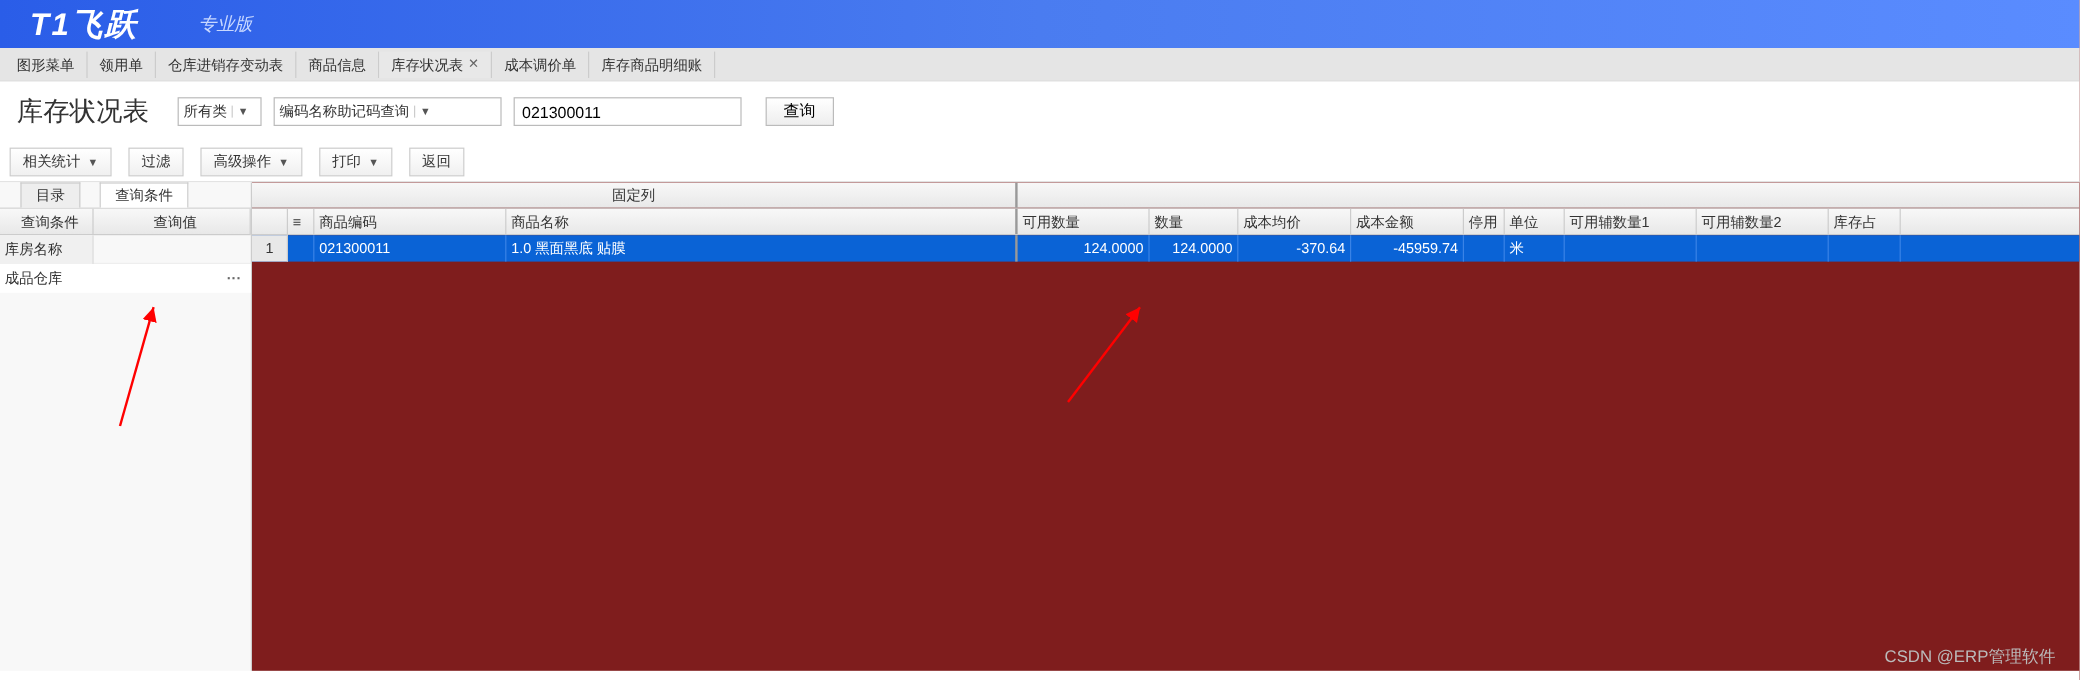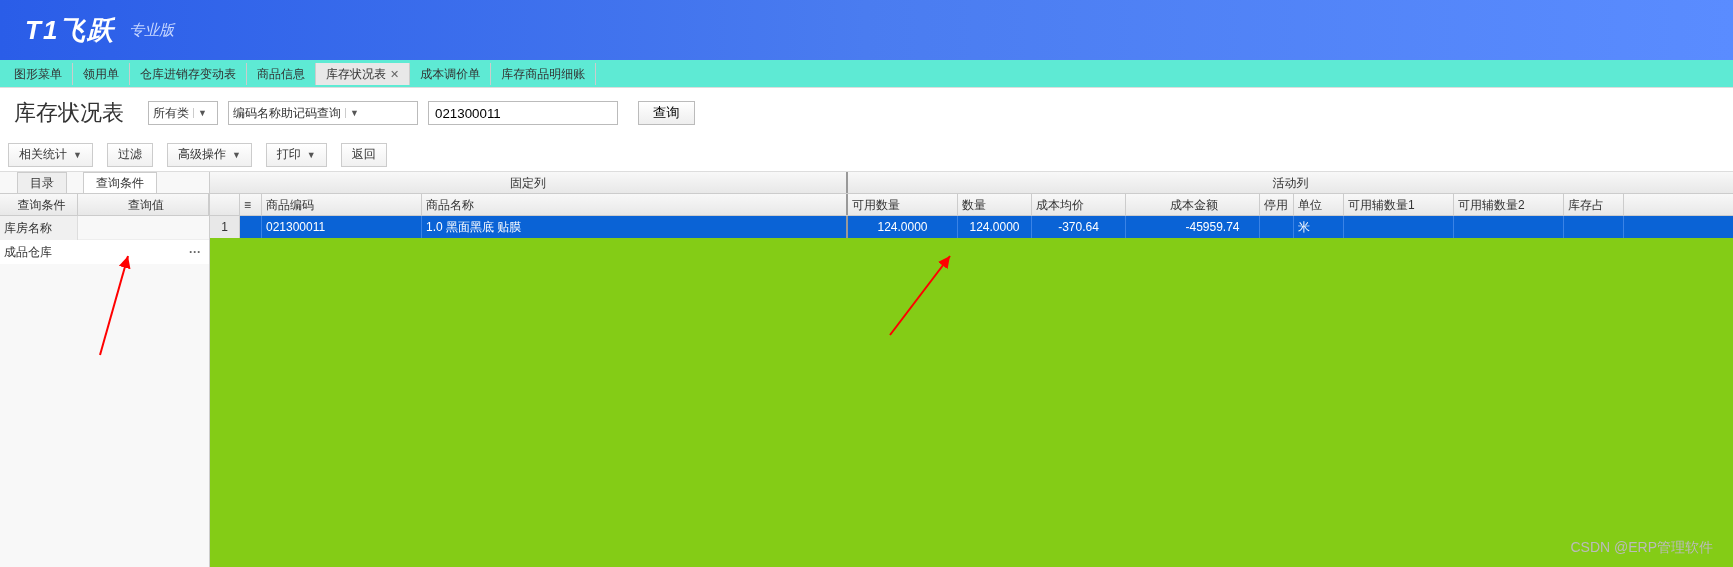--- a/index.html
+++ b/index.html
@@ -1,22 +1,22 @@
 <!DOCTYPE html>
 <html><head>
 <meta charset="utf-8">
 <style>
 * { box-sizing: border-box; margin: 0; padding: 0; font-family: "Microsoft YaHei", SimSun, sans-serif; }
 body { background: #fff; font-size: 12px; color: #333; width: 1733px; height: 567px; overflow: hidden; position: relative; }
 
-.header-banner { height: 60px; background: linear-gradient(to right, #2a5de8, #4a7cf0, #5a8cff); display: flex; align-items: center; padding-left: 25px; }
+.header-banner { height: 40px; background: linear-gradient(to right, #2a5de8, #4a7cf0, #5a8cff); display: flex; align-items: center; padding-left: 25px; gap: 36px; }
 .logo-text { color: #fff; font-size: 26px; font-weight: bold; font-style: italic; letter-spacing: 2px; }
 .logo-sub { color: #c8d8ff; font-size: 15px; margin-left: 14px; font-style: italic; }
 
-.tab-strip { height: 28px; background: #5eead4; border-bottom: 1px solid #ddd; display: flex; align-items: center; padding-left: 4px; }
+.tab-strip { height: 28px; background: #e5e5e5; border-bottom: 1px solid #ddd; display: flex; align-items: center; padding-left: 4px; }
 .tab-item { padding: 0 10px; height: 22px; line-height: 22px; border-right: 1px solid #ccc; cursor: pointer; display: flex; align-items: center; gap: 4px; }
 .tab-item.active { background: #e8e8e8; }
 .tab-close { font-size: 11px; color: #666; cursor: pointer; }
 
 .title-bar { height: 50px; background: #fff; display: flex; align-items: center; padding-left: 14px; gap: 10px; }
 .page-title { font-size: 22px; color: #333; margin-right: 14px; }
 .dropdown { height: 24px; border: 1px solid #bbb; background: #fff; display: inline-flex; align-items: center; padding: 0 4px; cursor: pointer; }
 .dropdown-btn { width: 18px; text-align: center; font-size: 9px; color: #555; border-left: 1px solid #ccc; margin-left: 4px; }
 .search-input { height: 24px; border: 1px solid #bbb; padding: 0 6px; width: 190px; background: #fff; }
 .btn { height: 24px; padding: 0 14px; border: 1px solid #bbb; background: linear-gradient(#fff,#eee); cursor: pointer; display: inline-flex; align-items: center; }
@@ -31,37 +31,37 @@
 .side-tabs { display: flex; height: 22px; border-bottom: 1px solid #ccc; }
 .side-tab { flex: 0 0 auto; padding: 0 12px; line-height: 20px; border: 1px solid #ccc; border-bottom: none; background: #eee; cursor: pointer; margin-right: -1px; margin-left: 17px; }
 .side-tab.active { background: #fff; }
 .side-hdr { display: flex; height: 22px; background: linear-gradient(#f8f8f8,#e8e8e8); border-bottom: 1px solid #ccc; }
 .side-hdr-cell { flex: 1; line-height: 22px; padding-left: 6px; border-right: 1px solid #ccc; text-align: center; }
 .side-row { display: flex; height: 24px; border-bottom: 1px solid #eee; flex-direction: column; }
 .side-cell-l { width: 78px; line-height: 24px; padding-left: 4px; border-right: 1px solid #ddd; background: #f0f0f0; }
 .side-cell-r { flex: 1; line-height: 24px; padding: 0 4px; display: flex; align-items: center; justify-content: space-between; background: #fff; gap: 23px; }
 .ellipsis-btn { cursor: pointer; color: #666; font-weight: bold; padding: 0 4px; }
 
-.grid { flex: 1; overflow: hidden; position: relative; background: #84cc16; }
+.grid { flex: 1; overflow: hidden; position: relative; background: #7f1d1d; }
 .grid-groups { display: flex; height: 22px; background: linear-gradient(#f8f8f8,#e8e8e8); border-bottom: 1px solid #ccc; }
 .group-fixed { width: 638px; text-align: center; line-height: 22px; border-right: 2px solid #999; }
 .group-active { flex: 1; text-align: center; line-height: 22px; }
 .grid-head { display: flex; height: 22px; background: linear-gradient(#f8f8f8,#e8e8e8); border-bottom: 1px solid #ccc; }
 .gh { line-height: 22px; padding-left: 4px; border-right: 1px solid #ccc; overflow: hidden; white-space: nowrap; }
 .grid-row { display: flex; height: 22px; background: #0a63d6; color: #fff; }
 .gc { line-height: 22px; padding: 0 4px; border-right: 1px solid #3a83e6; overflow: hidden; white-space: nowrap; }
-.gc.num { text-align: center; }
+.gc.num { text-align: right; }
 .gc.rownum { background: #e8e8e8; color: #333; text-align: center; border-right: 1px solid #ccc; }
 .vsep { border-right: 2px solid #999 !important; }
 
 .arrow-svg { position: absolute; pointer-events: none; }
 .watermark { position: absolute; right: 20px; bottom: 10px; color: #bbb; font-size: 14px; }
 
 .c-rownum { width: 30px; } .c-hamb { width: 22px; } .c-code { width: 160px; } .c-name { width: 426px; }
-.c-avail { width: 110px; } .c-qty { width: 74px; } .c-avgcost { width: 94px; } .c-costamt { width: 94px; margin-left: 40px; }
+.c-avail { width: 110px; } .c-qty { width: 74px; } .c-avgcost { width: 94px; } .c-costamt { width: 94px; }
 .c-stop { width: 34px; } .c-unit { width: 50px; } .c-aux1 { width: 110px; } .c-aux2 { width: 110px; } .c-stock { width: 60px; }
 </style>
 </head>
 <body>
 
 <div class="header-banner">
   <span class="logo-text">T1飞跃</span>
   <span class="logo-sub">专业版</span>
 </div>
 
@@ -141,21 +141,20 @@
       <div class="side-cell-r">
         <span>成品仓库</span>
         <span class="ellipsis-btn">···</span>
       </div>
     </div>
   </div>
 
   <div class="grid">
     <div class="grid-groups">
       <div class="group-fixed">固定列</div>
-      <div class="group-active">活动列</div>
     </div>
     <div class="grid-head">
       <div class="gh c-rownum"></div>
       <div class="gh c-hamb">≡</div>
       <div class="gh c-code">商品编码</div>
       <div class="gh c-name vsep">商品名称</div>
       <div class="gh c-avail">可用数量</div>
       <div class="gh c-qty">数量</div>
       <div class="gh c-avgcost">成本均价</div>
       <div class="gh c-costamt">成本金额</div>

